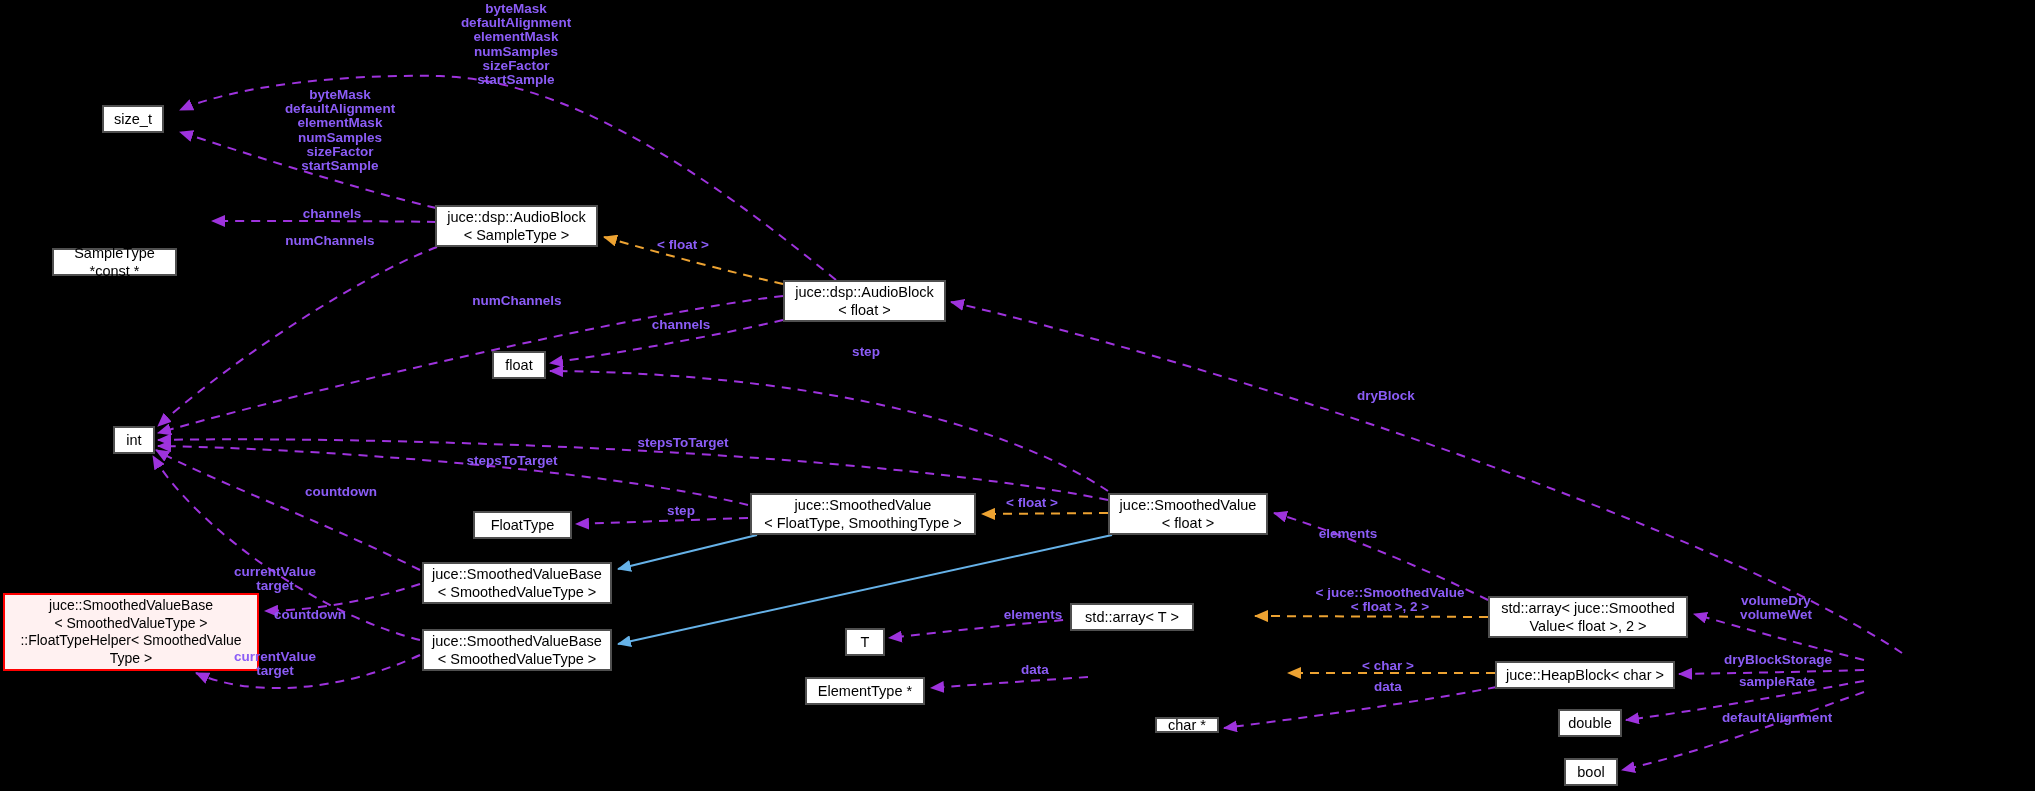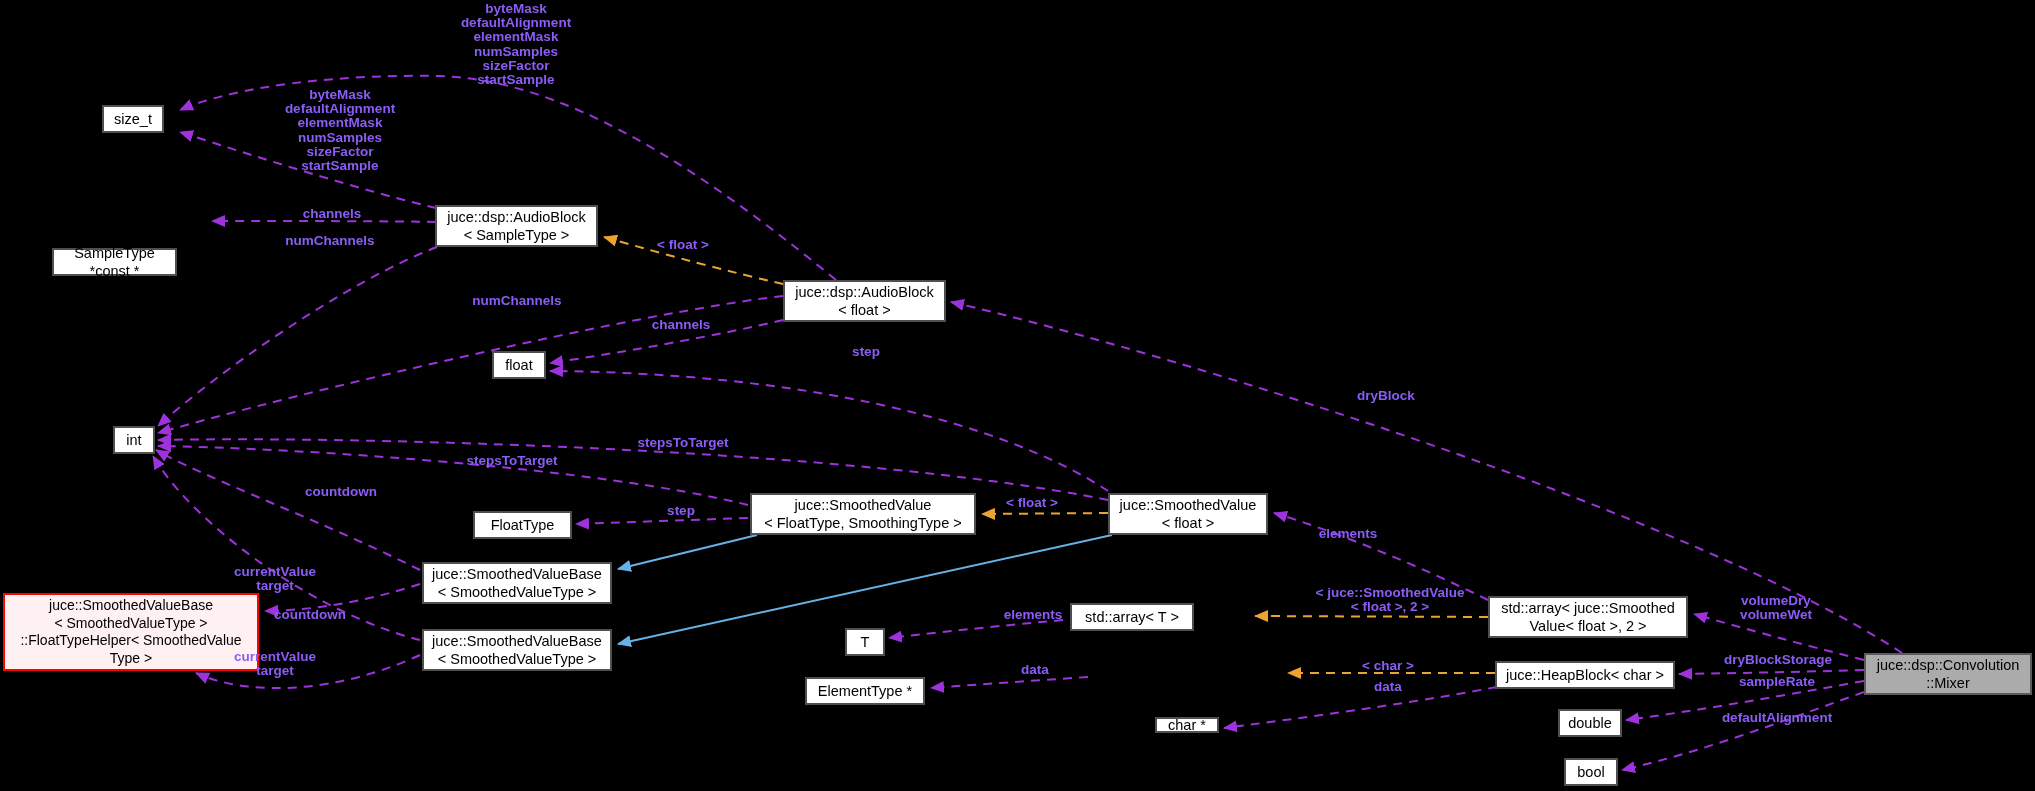--- a/index.html
+++ b/index.html
@@ -100,22 +100,20 @@
 Type &gt;</span></div>
   <div class="node" style="left:845px;top:628px;width:40px;height:28px;"><span>T</span></div>
   <div class="node" style="left:1070px;top:603px;width:124px;height:28px;"><span>std::array&lt; T &gt;</span></div>
   <div class="node" style="left:1488px;top:596px;width:200px;height:42px;"><span>std::array&lt; juce::Smoothed
 Value&lt; float &gt;, 2 &gt;</span></div>
   <div class="node" style="left:805px;top:677px;width:120px;height:28px;"><span>ElementType *</span></div>
   <div class="node" style="left:1495px;top:661px;width:180px;height:28px;"><span>juce::HeapBlock&lt; char &gt;</span></div>
   <div class="node" style="left:1155px;top:717px;width:64px;height:16px;"><span>char *</span></div>
   <div class="node" style="left:1558px;top:709px;width:64px;height:28px;"><span>double</span></div>
   <div class="node" style="left:1564px;top:758px;width:54px;height:28px;"><span>bool</span></div>
-  <div class="node current" style="left:1864px;top:653px;width:168px;height:42px;"><span>juce::dsp::Convolution
-::Mixer</span></div>
 
   <div class="elabel" style="left:516px;top:2px;">byteMask
 defaultAlignment
 elementMask
 numSamples
 sizeFactor
 startSample</div>
   <div class="elabel" style="left:340px;top:88px;">byteMask
 defaultAlignment
 elementMask

